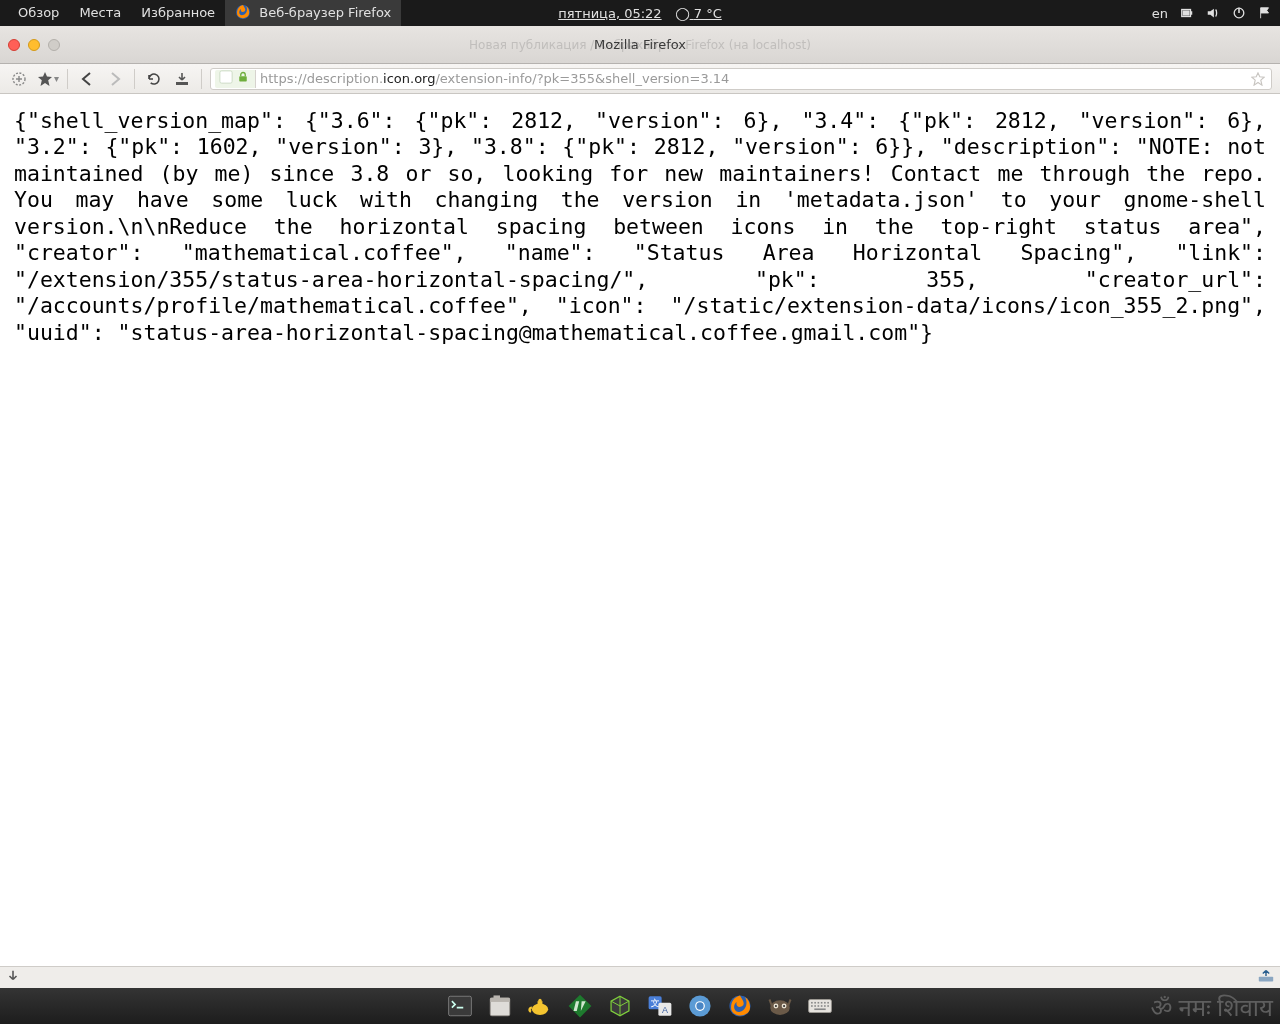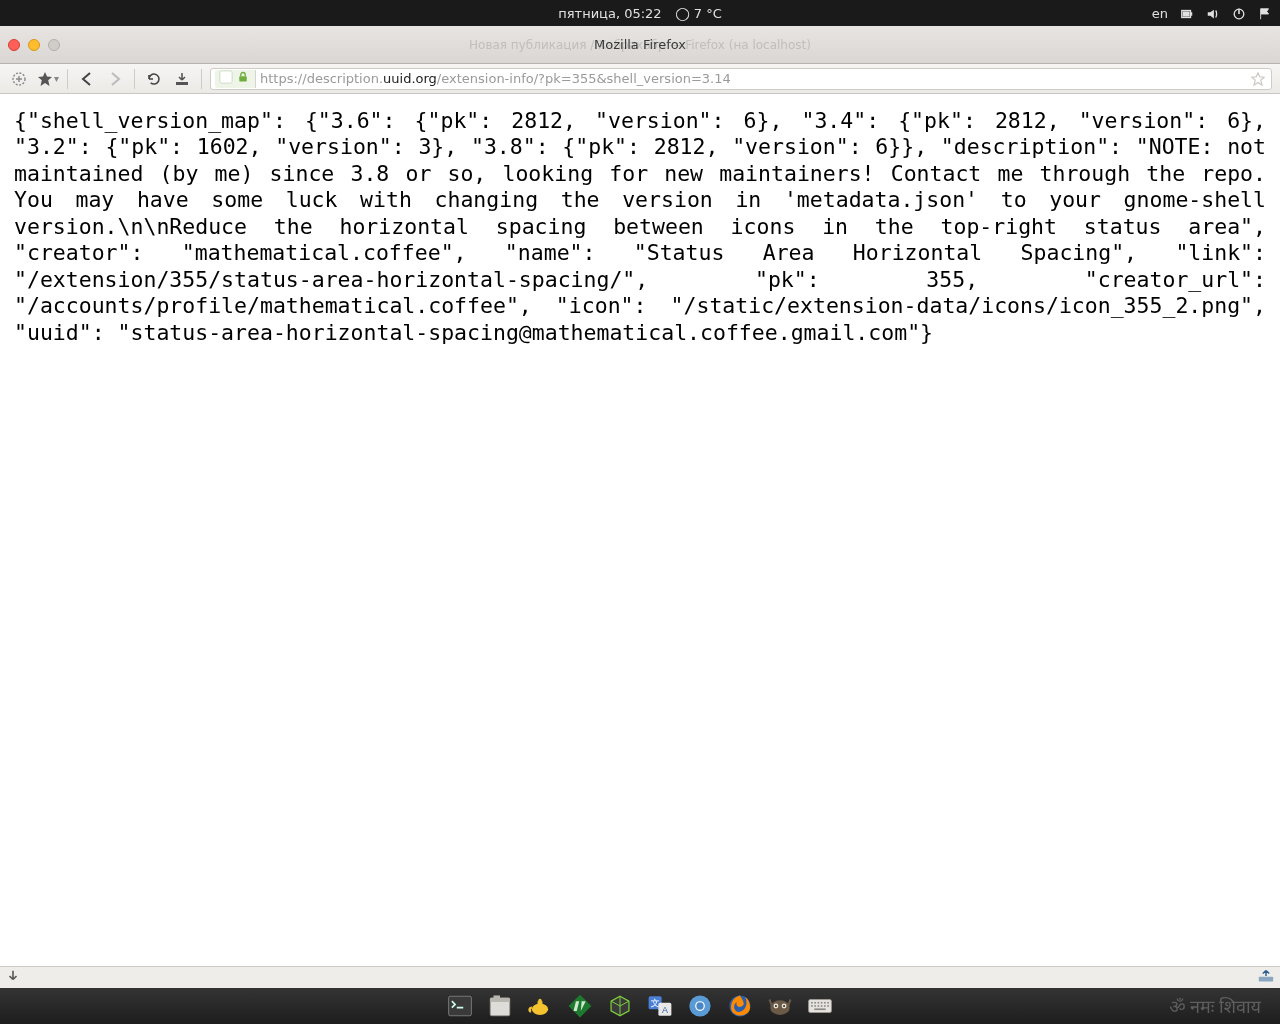--- a/index.html
+++ b/index.html
@@ -12,22 +12,22 @@
     color: #e0e0e0;
     display: flex;
     align-items: center;
     font-size: 13px;
     padding: 0 8px;
   }
   .gnome-panel .left { display: flex; align-items: center; gap: 0; }
   .gnome-panel .menu-item { padding: 0 10px; height: 26px; line-height: 26px; cursor: pointer; }
   .gnome-panel .menu-item.active { background: #3a3a3a; }
   .gnome-panel .ff-icon { width: 16px; height: 16px; display: inline-block; vertical-align: -3px; margin-right: 4px; }
-  .gnome-panel .center { position: absolute; left: 50%; transform: translateX(-50%); display: flex; align-items: center; gap: 14px; }
-  .gnome-panel .right { margin-left: auto; display: flex; align-items: flex-end; gap: 12px; }
+  .gnome-panel .center { position: absolute; left: 50%; transform: translateX(-50%); display: flex; align-items: center; gap: 14px; text-decoration: underline; }
+  .gnome-panel .right { margin-left: auto; display: flex; align-items: flex-start; gap: 12px; }
   .panel-icon { width: 14px; height: 14px; display: inline-flex; align-items: center; justify-content: center; color: #e0e0e0; }
   
   .window-titlebar {
     height: 38px;
     background: linear-gradient(#e7e4e1, #d9d6d3);
     border-bottom: 1px solid #b5b2af;
     display: flex;
     align-items: center;
     position: relative;
     font-size: 13px;
@@ -105,31 +105,45 @@
     height: 36px;
     background: linear-gradient(#343434, #1d1d1d);
     display: flex;
     align-items: center;
     justify-content: center;
     gap: 14px;
     position: relative;
   }
   .dock-icon { width: 26px; height: 26px; display: flex; align-items: center; justify-content: center; border-radius: 4px; cursor: pointer; }
   .dock-right-text {
-    position: absolute; right: 19px; color: #5e5e5e;
-    font-family: serif; font-size: 18px;
+    position: absolute; right: 7px; color: #5e5e5e;
+    font-family: serif; font-size: 24px;
   }
   .bookmark-combo { display: flex; align-items: center; }
   .bookmark-combo .tbtn { width: 18px; }
   .chev { color: #888; font-size: 10px; }
 </style>
 </head>
 <body>
 
 <div class="gnome-panel">
+  <div class="left">
+    <div class="menu-item">Обзор</div>
+    <div class="menu-item">Места</div>
+    <div class="menu-item">Избранное</div>
+    <div class="menu-item active">
+      <span class="ff-icon">
+        <svg viewBox="0 0 32 32">
+            <circle cx="16" cy="16" r="14" fill="#2a5fb0"></circle>
+            <path d="M16 2 C8 4 4 10 4 18 C4 28 18 32 26 24 C30 20 29 8 22 4 C26 10 24 20 16 22 C8 24 6 14 12 10 C10 16 16 18 20 14 C22 10 18 6 16 2 Z" fill="#ff8a00"></path>
+          </svg>
+      </span>
+      <span>Веб-браузер Firefox</span>
+    </div>
+  </div>
   <div class="center">
     <span>пятница, 05:22</span>
     <span>
       <span class="panel-icon">◯</span>
       <span>7 °C</span>
     </span>
   </div>
   <div class="right">
     <span>en</span>
     <span class="panel-icon">
@@ -216,21 +230,21 @@
           </svg>
       </span>
       <span>
         <svg width="12" height="12" viewBox="0 0 16 16">
             <rect x="3" y="7" width="10" height="7" rx="1" fill="#6fae3c"></rect>
             <path d="M5 7V5a3 3 0 0 1 6 0v2" fill="none" stroke="#6fae3c" stroke-width="1.8"></path>
           </svg>
       </span>
     </div>
     <span class="url-text">
-      <span class="dim">https://</span><span class="dim">description.</span><span class="host">uuid.org</span><span class="dim">/extension-info/?pk=355&amp;shell_version=3.14</span>
+      <span class="dim">https://</span><span class="dim">description.</span><span class="host">icon.org</span><span class="dim">/extension-info/?pk=355&amp;shell_version=3.14</span>
     </span>
     <span class="star-end">
       <svg width="14" height="14" viewBox="0 0 16 16">
           <path d="M8 1l2 4.5 5 .5-3.8 3.3L12.5 15 8 12 3.5 15l1.3-5.7L1 6l5-.5L8 1z" fill="none" stroke="#c8c5c1" stroke-width="1.3"></path>
         </svg>
     </span>
   </div>
 </div>
 
 <div class="content-area">

